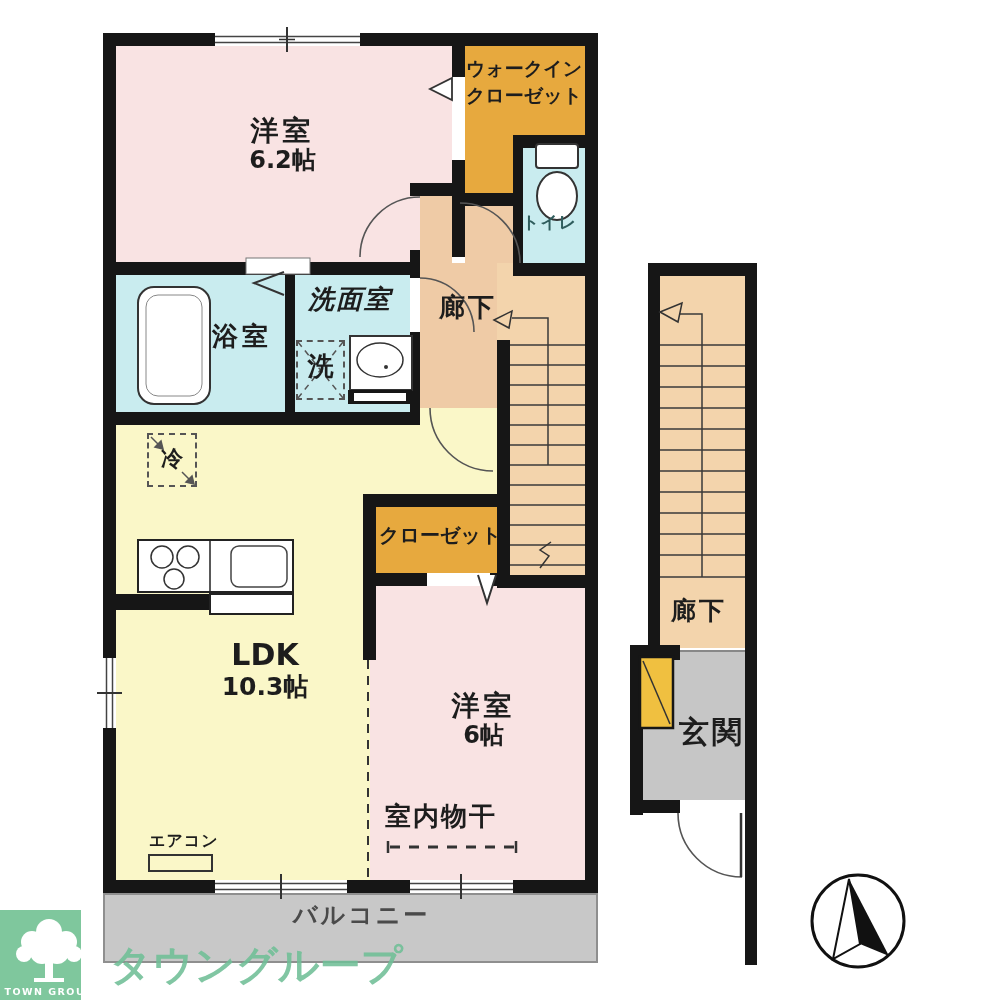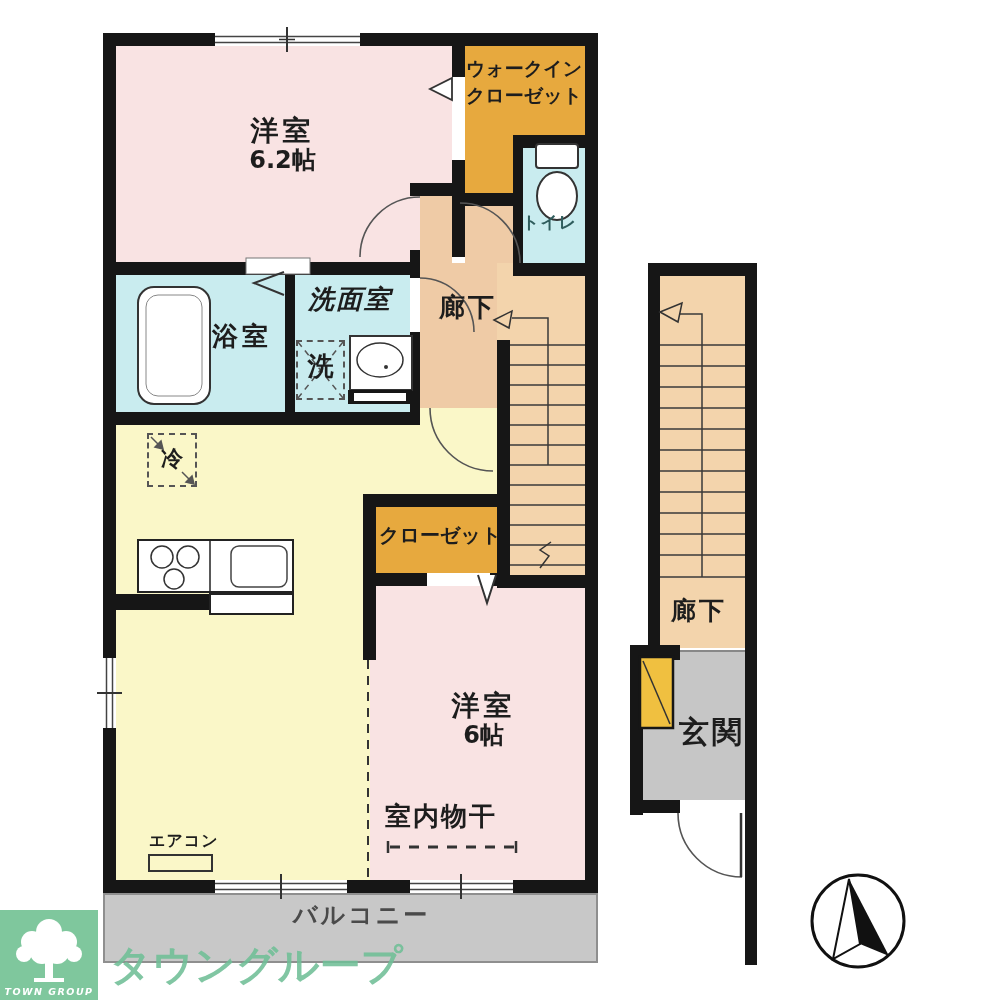--- a/index.html
+++ b/index.html
@@ -217,33 +217,37 @@
   <div class="lbl ctr" style="left:458px;top:55px;width:132px;font-size:19px;line-height:1.4;">
     <span>ウォークイン</span><br>
     <span>クローゼット</span>
   </div>
   <div class="lbl" style="left:522px;top:213px;font-size:17px;letter-spacing:1px;color:#2f5d5d;">トイレ</div>
   <div class="lbl" style="left:212px;top:322px;font-size:26px;letter-spacing:4px;">浴室</div>
   <div class="lbl" style="left:308px;top:285px;font-size:26px;letter-spacing:2px;font-style:italic;">洗面室</div>
   <div class="lbl ctr" style="left:296px;top:352px;width:49px;font-size:26px;">洗</div>
   <div class="lbl" style="left:439px;top:293px;font-size:26px;letter-spacing:3px;">廊下</div>
   <div class="lbl ctr" style="left:147px;top:446px;width:50px;font-size:22px;">冷</div>
+  <div class="lbl ctr" style="left:200px;top:638px;width:130px;">
+    <span style="font-size:30px;">LDK</span><br>
+    <span style="font-size:25px;">10.3帖</span>
+  </div>
   <div class="lbl ctr" style="left:379px;top:524px;width:116px;font-size:20px;">クローゼット</div>
   <div class="lbl ctr" style="left:426px;top:690px;width:115px;">
     <span style="font-size:28px;letter-spacing:4px;">洋室</span><br>
     <span style="font-size:24px;">6帖</span>
   </div>
   <div class="lbl" style="left:385px;top:802px;font-size:26px;letter-spacing:2px;">室内物干</div>
   <div class="lbl" style="left:149px;top:832px;font-size:16px;letter-spacing:1px;">エアコン</div>
   <div class="lbl" style="left:293px;top:902px;font-size:24px;letter-spacing:3px;color:#4a4a4a;text-align:center;">バルコニー</div>
   <div class="lbl" style="left:671px;top:597px;font-size:25px;letter-spacing:3px;">廊下</div>
   <div class="lbl" style="left:679px;top:715px;font-size:30px;letter-spacing:3px;">玄関</div>
 
   <div class="wm" style="left:110px;top:938px;font-size:41px;color:#70bf97;opacity:.88;letter-spacing:0px;">タウングループ</div>
-  <div class="abs" style="left:0;top:910px;width:98px;height:90px;background:#7FC79D;font-style:italic;">
+  <div class="abs" style="left:0;top:910px;width:81px;height:90px;background:#7FC79D;">
     <svg width="98" height="90" viewBox="0 0 98 90" style="position:absolute;left:0;top:0;">
       <g fill="#fff">
         <circle cx="49" cy="22" r="13"></circle>
           <circle cx="32" cy="32" r="11"></circle>
           <circle cx="66" cy="32" r="11"></circle>
         <circle cx="42" cy="42" r="12"></circle>
           <circle cx="57" cy="42" r="12"></circle>
         <circle cx="24" cy="44" r="8"></circle>
           <circle cx="74" cy="44" r="8"></circle>
         <rect x="45" y="46" width="8" height="24"></rect>

